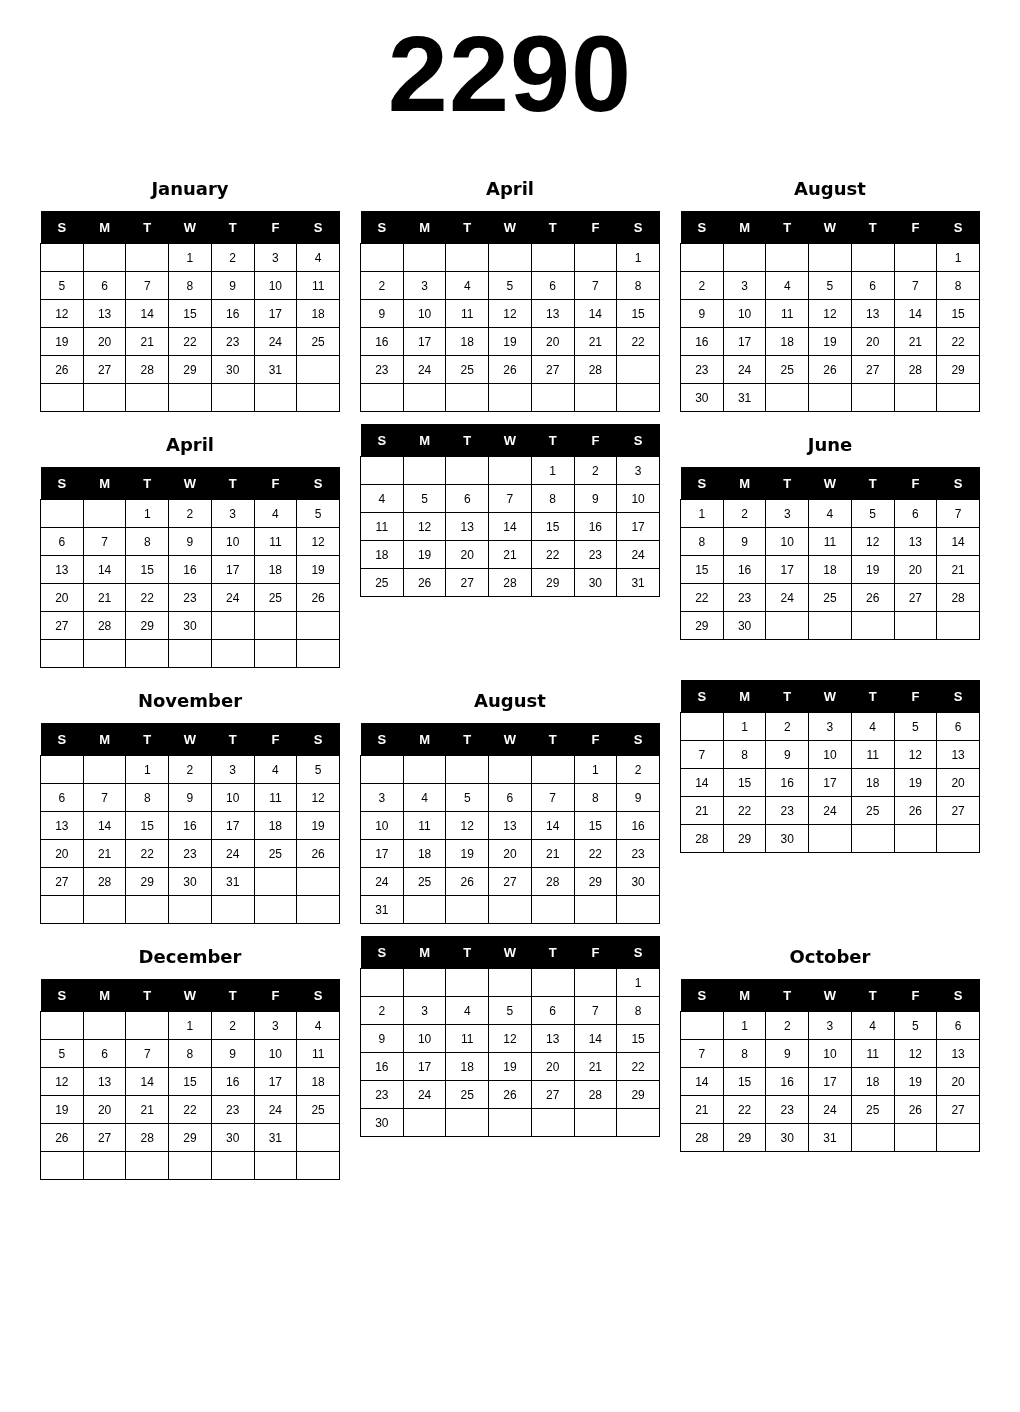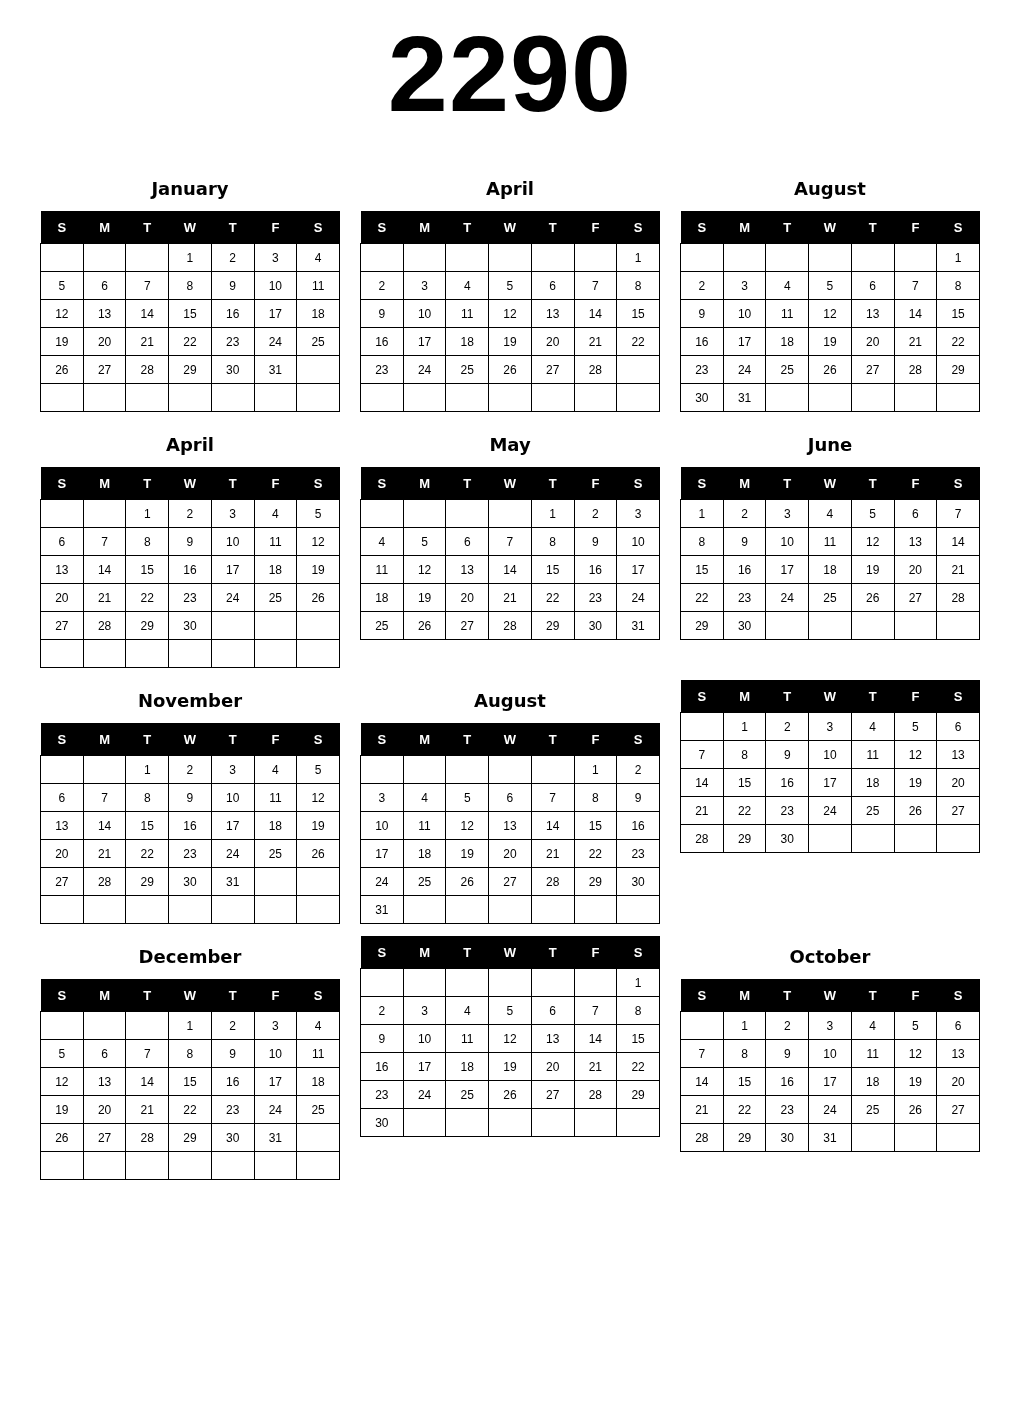--- a/index.html
+++ b/index.html
@@ -368,21 +368,20 @@
               <td class="empty"></td>
               <td class="empty"></td>
               <td class="empty"></td>
               <td class="empty"></td>
               <td class="empty"></td>
             </tr>
           </tbody>
         </table>
       </div>
       <div class="month">
-        <div class="month-name">May</div>
         <table class="cal">
           <thead>
             <tr>
               <th>S</th>
               <th>M</th>
               <th>T</th>
               <th>W</th>
               <th>T</th>
               <th>F</th>
               <th>S</th>

